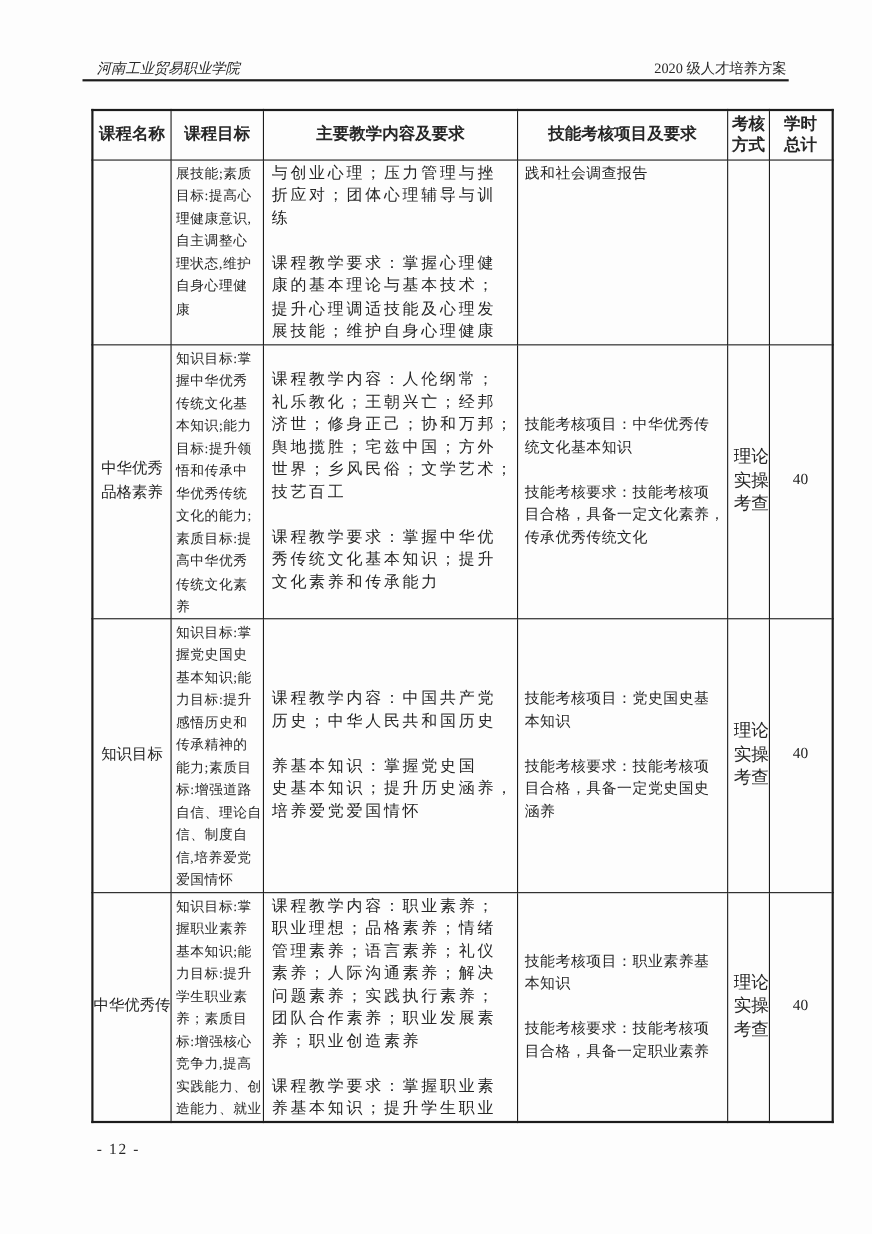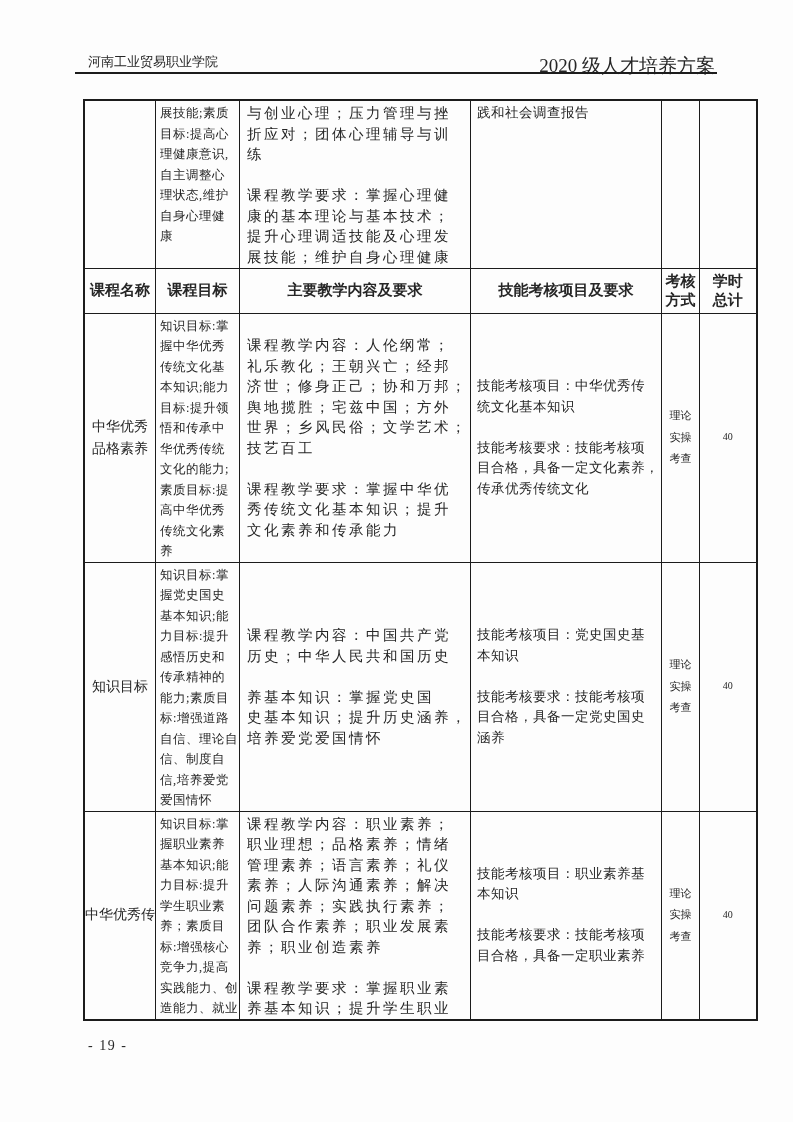--- a/index.html
+++ b/index.html
@@ -6,25 +6,25 @@
   body{
     width:793px;height:1122px;
     background:#fdfdfd;
     position:relative;
     font-family:"Liberation Serif","DejaVu Serif",serif;
     color:#262626;
     overflow:hidden;
   }
   .page-header-left{
     position:absolute;left:88px;top:53px;
-    font-size:13px;white-space:pre;
+    font-size:13px;white-space:pre;font-style:italic;
   }
   .page-header-right{
     position:absolute;right:78px;top:53px;
-    font-size:19px;white-space:pre;
+    font-size:13px;white-space:pre;
   }
   .header-rule{
     position:absolute;left:75px;top:72px;width:642px;height:2px;
     background:#1c1c1c;
   }
   table.course-table{
     position:absolute;left:83px;top:99px;
     border-collapse:collapse;table-layout:fixed;
     border:2px solid #1c1c1c;
   }
@@ -42,22 +42,22 @@
     vertical-align:middle;
   }
   td.cell-name{text-align:center;font-size:14px;line-height:22px;}
   td.cell-obj{
     vertical-align:top;text-align:left;
     font-size:12.5px;line-height:20.5px;
     padding:2px 1px 0 4px;letter-spacing:0.5px;
   }
   td.cell-content{font-size:14.5px;padding:0 2px 0 7px;letter-spacing:2.5px;}
   td.cell-skill{font-size:13.5px;padding:0 2px 0 6px;letter-spacing:0.5px;}
-  td.cell-method{text-align:center;font-size:11px;line-height:21.5px;}
-  td.cell-hours{text-align:center;font-size:10px;}
+  td.cell-method{text-align:right;font-size:16px;line-height:21.5px;}
+  td.cell-hours{text-align:center;font-size:14px;}
   td.v-top{vertical-align:top;padding-top:2px;}
   .page-footer{
     position:absolute;left:88px;top:1038px;
     font-size:14px;letter-spacing:1.5px;white-space:pre;
   }
 </style>
 </head>
 <body>
 
 <div class="page-header-left">河南工业贸易职业学院</div>
@@ -67,51 +67,51 @@
 <table class="course-table">
   <colgroup>
     <col style="width:68px">
     <col style="width:72px">
     <col style="width:227px">
     <col style="width:168px">
     <col style="width:38px">
     <col style="width:57px">
   </colgroup>
   <tbody>
-      <tr style="height:168px">
+      <tr style="height:45px">
+    <th>课程名称</th>
+    <th>课程目标</th>
+    <th>主要教学内容及要求</th>
+    <th>技能考核项目及要求</th>
+    <th>考核
+方式</th>
+    <th>学时
+总计</th>
+  </tr>
+
+  <tr style="height:168px">
     <td class="cell-name"></td>
     <td class="cell-obj">展技能;素质
 目标:提高心
 理健康意识,
 自主调整心
 理状态,维护
 自身心理健
 康</td>
     <td class="cell-content v-top">与创业心理；压力管理与挫
 折应对；团体心理辅导与训
 练
 
 课程教学要求：掌握心理健
 康的基本理论与基本技术；
 提升心理调适技能及心理发
 展技能；维护自身心理健康</td>
     <td class="cell-skill v-top">践和社会调查报告</td>
     <td class="cell-method"></td>
     <td class="cell-hours"></td>
-  </tr>
-
-  <tr style="height:45px">
-    <th>课程名称</th>
-    <th>课程目标</th>
-    <th>主要教学内容及要求</th>
-    <th>技能考核项目及要求</th>
-    <th>考核
-方式</th>
-    <th>学时
-总计</th>
   </tr>
 
   <tr style="height:246px">
     <td class="cell-name">中华优秀
 品格素养</td>
     <td class="cell-obj">知识目标:掌
 握中华优秀
 传统文化基
 本知识;能力
 目标:提升领
@@ -204,13 +204,13 @@
 技能考核要求：技能考核项
 目合格，具备一定职业素养</td>
     <td class="cell-method">理论
 实操
 考查</td>
     <td class="cell-hours">40</td>
   </tr>
 </tbody>
   </table>
 
-<div class="page-footer">- 19 -</div>
+<div class="page-footer">- 12 -</div>
 
 </body></html>

